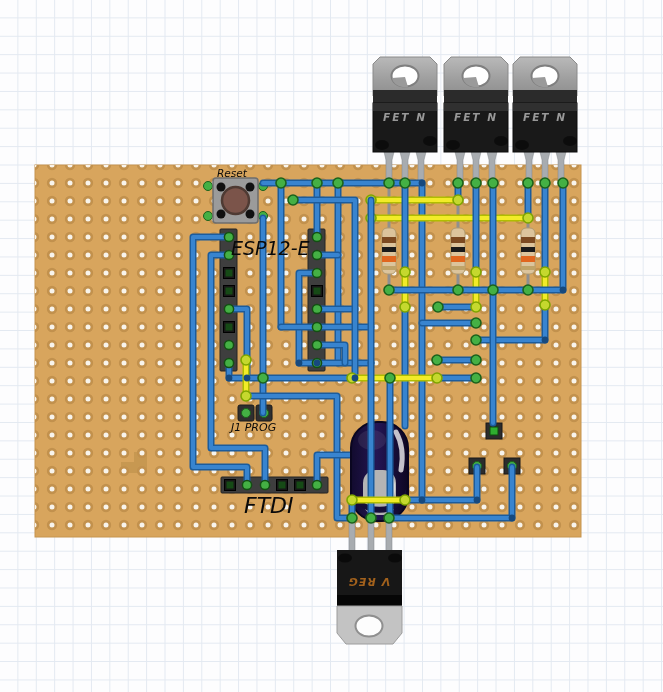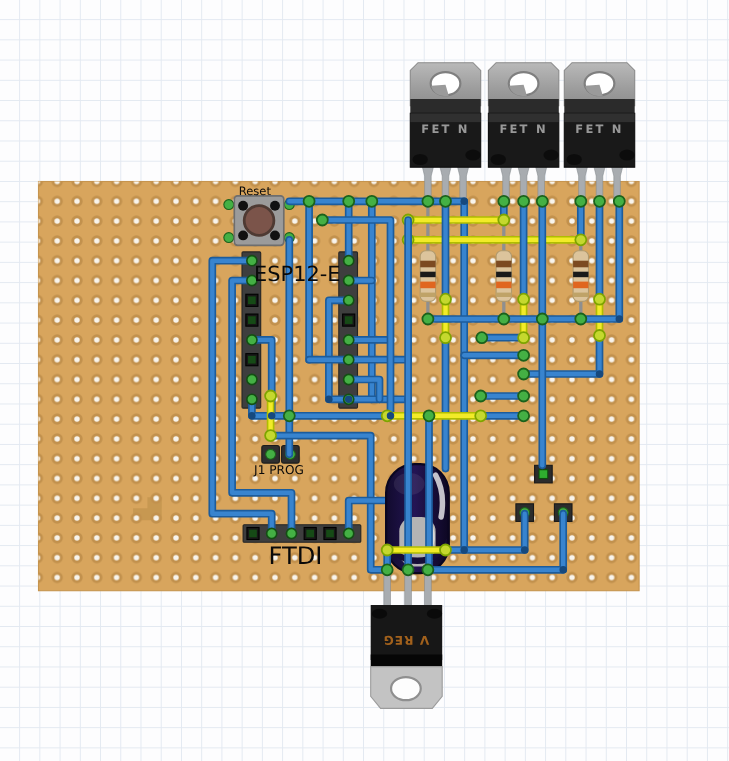--- a/index.html
+++ b/index.html
@@ -3,20 +3,21 @@
 <meta charset="utf-8">
 <style>
   html,body{margin:0;padding:0;background:#ffffff;font-family:"DejaVu Sans","Liberation Sans",sans-serif;}
   .canvas{
     position:relative;width:663px;height:692px;overflow:hidden;
     background-color:#fdfdfe;
     background-image:linear-gradient(#e3e9f1 1px,transparent 1px),
                      linear-gradient(90deg,#e3e9f1 1px,transparent 1px);
     background-size:18.4px 18.4px;
     background-position:-1px -1px;
+    font-style:italic;
   }
   svg{position:absolute;left:0;top:0;}
   text{user-select:none;}
   .lbl{fill:#0a0a0a;}
   .fetlbl{fill:#989898;font-weight:bold;letter-spacing:2px;}
   .vreglbl{fill:#a2611c;font-weight:bold;letter-spacing:1px;}
 </style>
 </head>
 <body>
 

